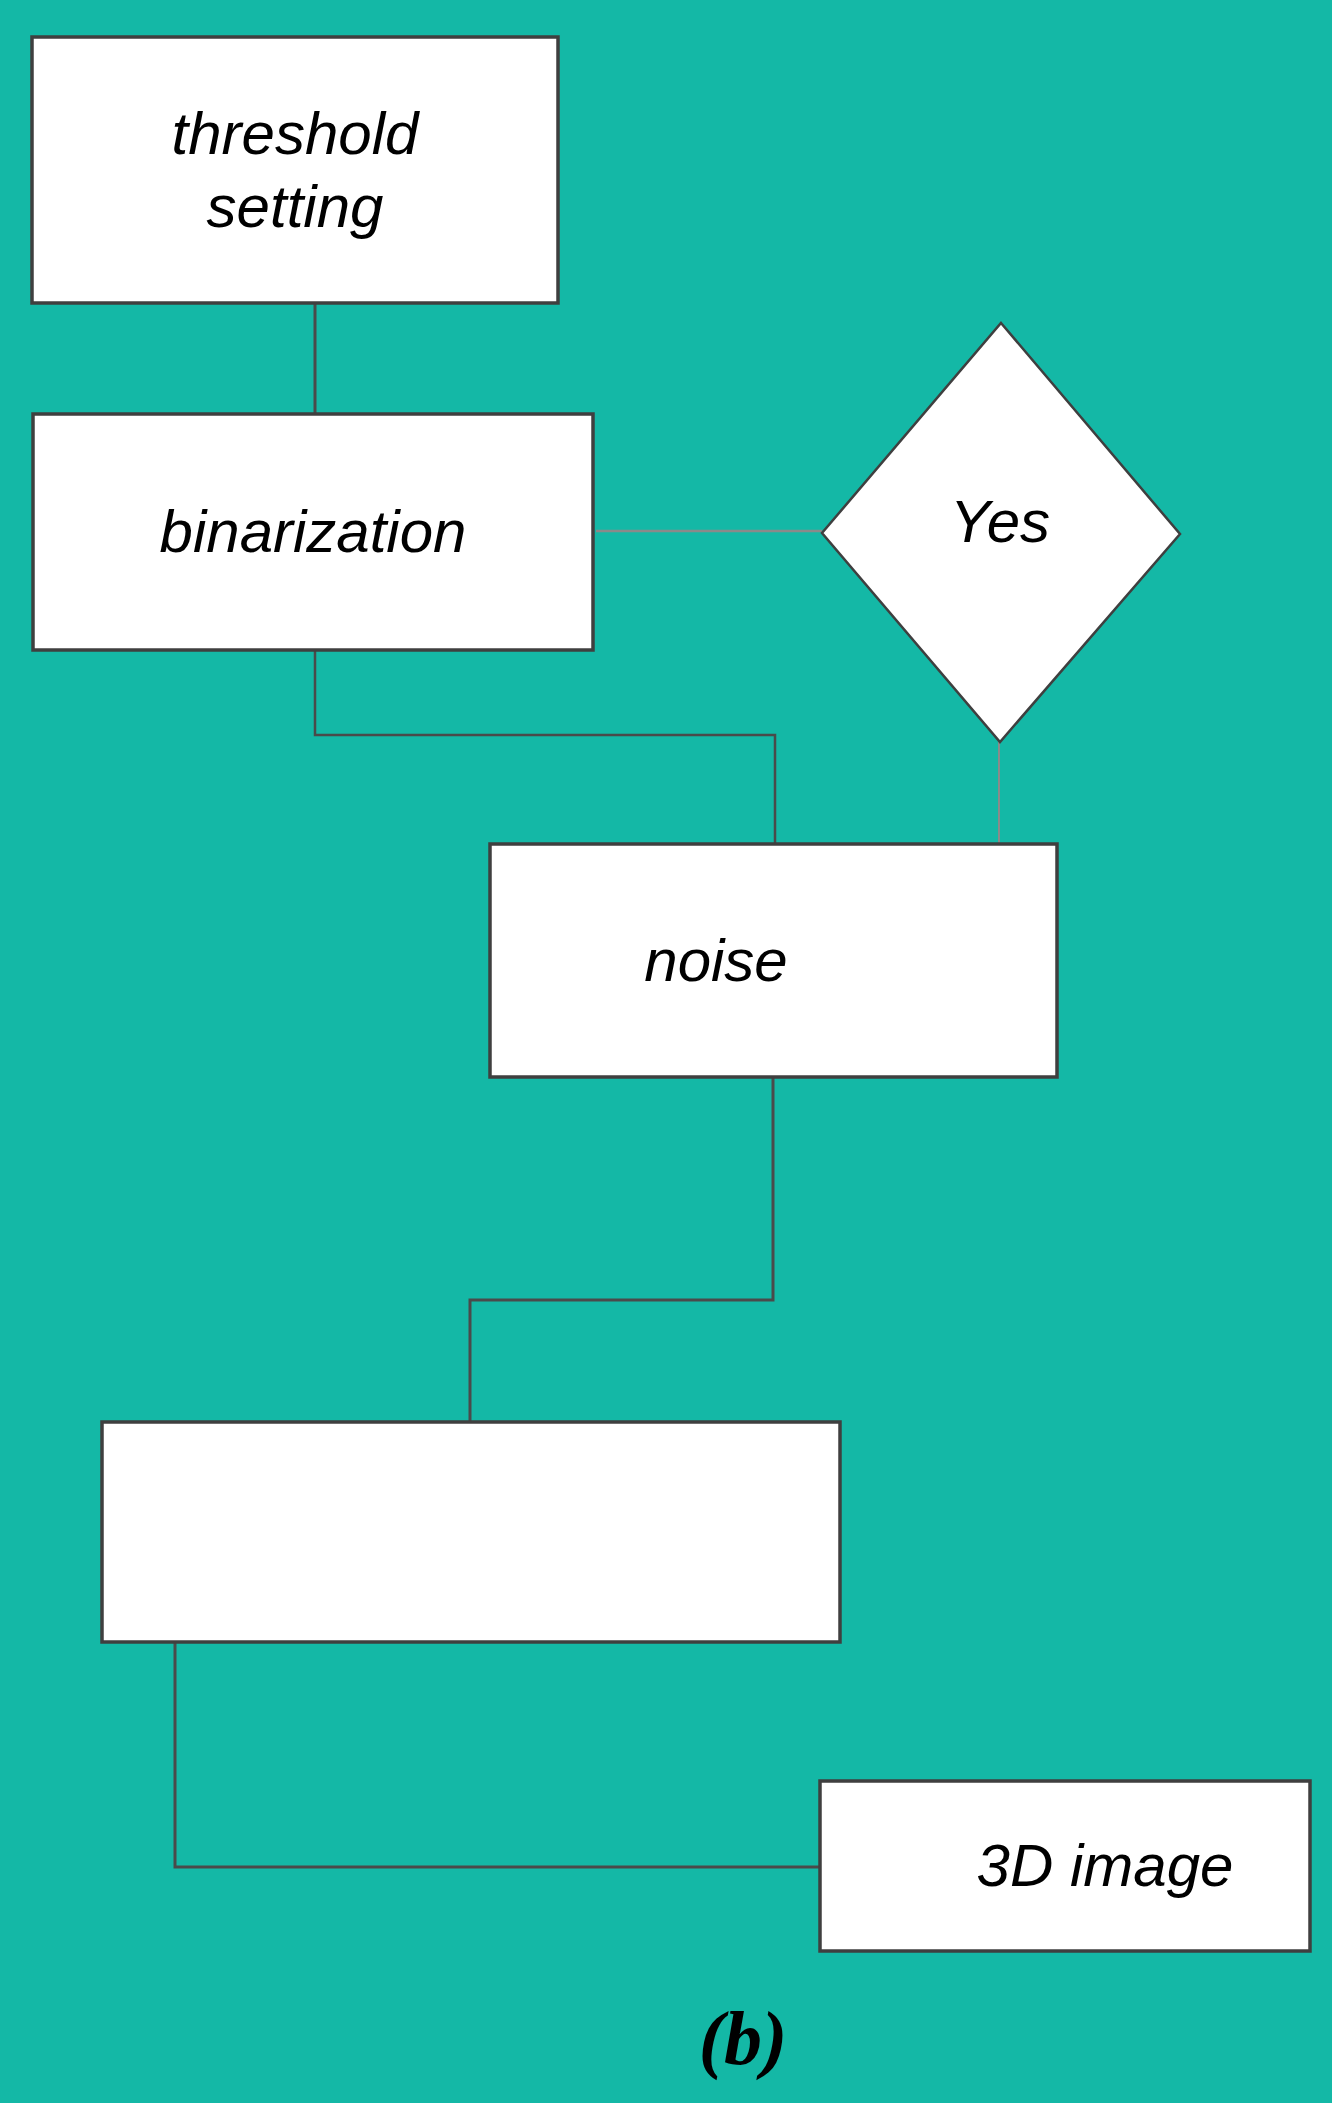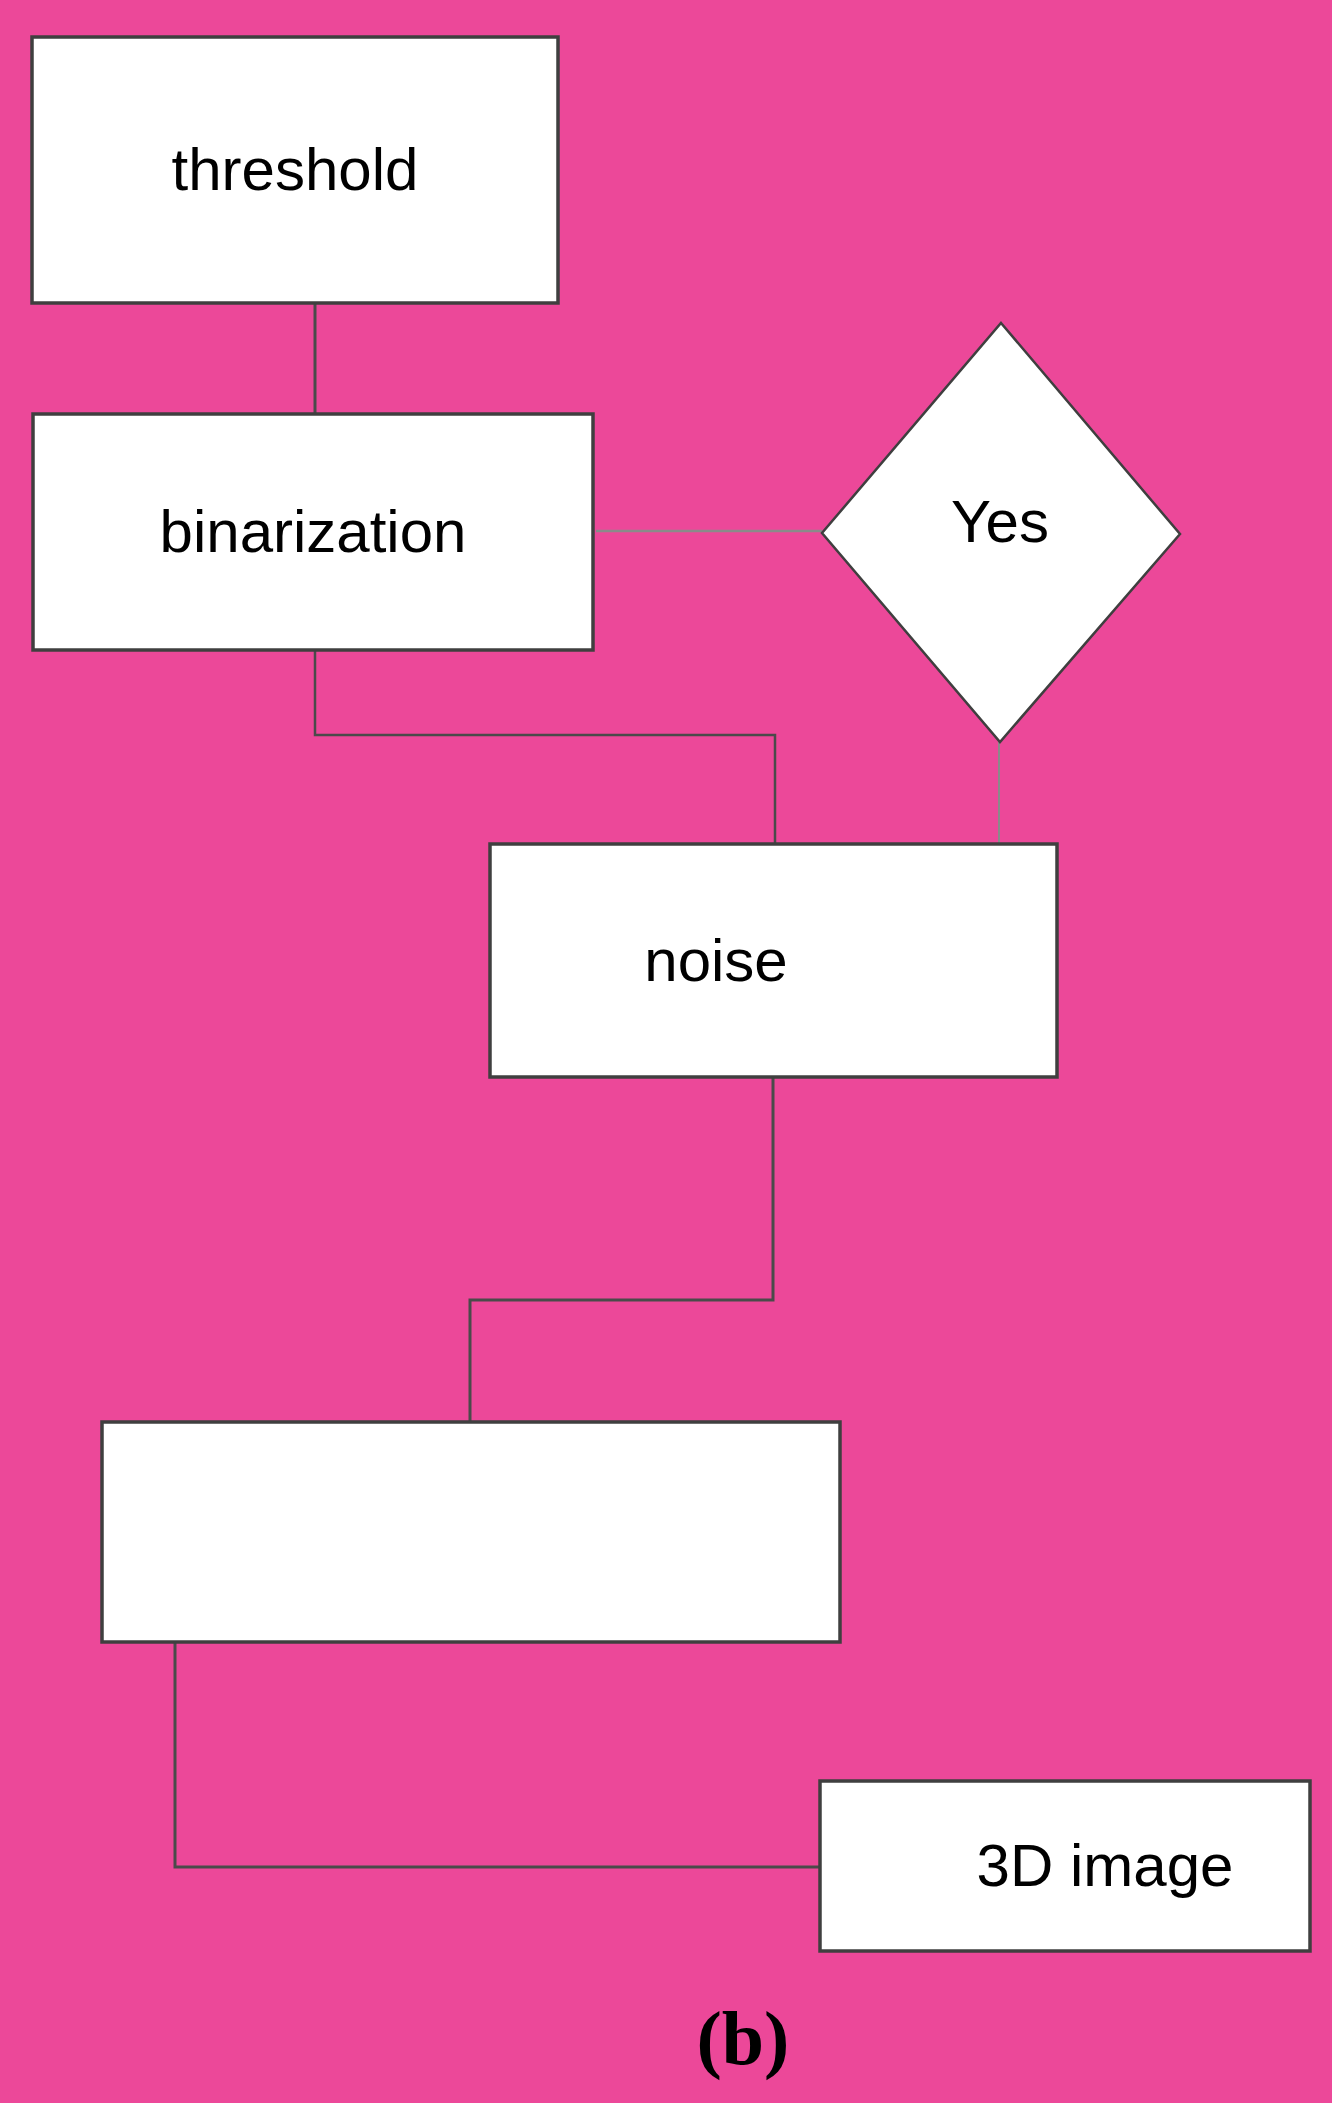--- a/index.html
+++ b/index.html
@@ -4,22 +4,23 @@
 <style>
   html, body {
     margin: 0;
     padding: 0;
     background: #ffffff;
   }
   .canvas {
     position: relative;
     width: 1332px;
     height: 2103px;
-    background: #ec4899;
+    background: #14b8a6;
     overflow: hidden;
+    font-style: italic;
   }
   svg.flow {
     position: absolute;
     left: 0;
     top: 0;
   }
   .label {
     position: absolute;
     display: flex;
     flex-direction: column;
@@ -72,20 +73,21 @@
 
     <rect x="490" y="844" width="567" height="233" stroke-width="3.5" fill="#ffffff" stroke="#3f3f3f"></rect>
 
     <rect x="102" y="1422" width="738" height="220" stroke-width="3.5" fill="#ffffff" stroke="#3f3f3f"></rect>
 
     <rect x="820" y="1781" width="490" height="170" stroke-width="3.5" fill="#ffffff" stroke="#3f3f3f"></rect>
   </svg>
 
   <div class="label" style="left:32px; top:37px; width:526px; height:266px;">
     <span>threshold</span>
+    <span>setting</span>
   </div>
 
   <div class="label" style="left:33px; top:414px; width:560px; height:236px;border-radius:22px;">
     <span>binarization</span>
   </div>
 
   <div class="label" style="left:900px; top:462px; width:200px; height:120px;">
     <span>Yes</span>
   </div>
 

